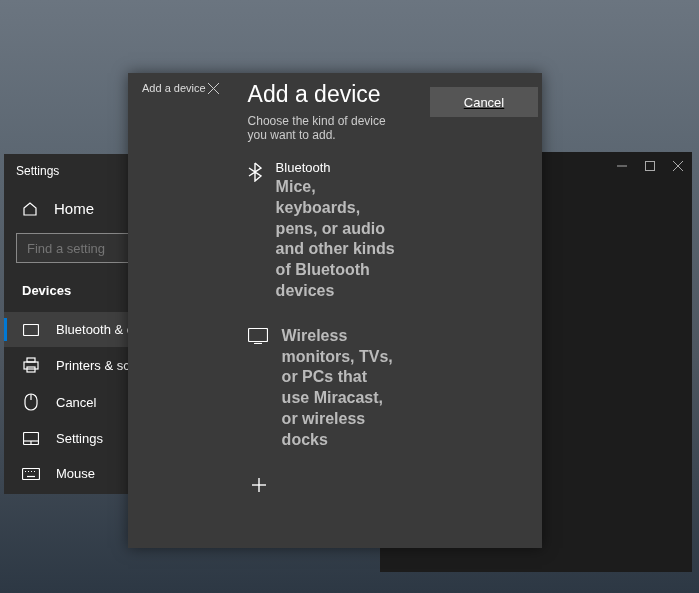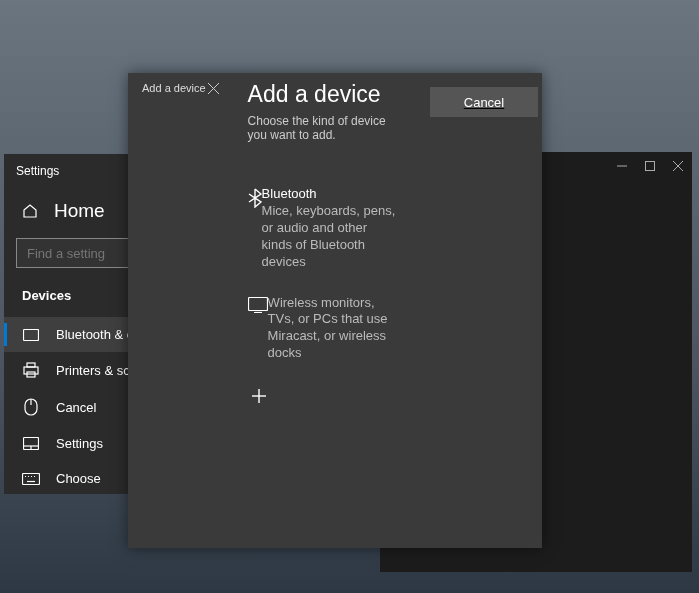--- a/index.html
+++ b/index.html
@@ -31,21 +31,21 @@
       font-weight: 400;
     }
     .home-row {
       display: flex;
       align-items: center;
       gap: 14px;
       padding: 6px 18px 10px 18px;
       color: #fff;
     }
     .home-row .icon-wrap { width: 18px; display:flex; align-items:center; }
-    .home-label { font-size: 19px; }
+    .home-label { font-size: 15px; }
     .search-box {
       margin: 6px 12px 16px 12px;
       border: 1px solid #888;
       background: #333;
       height: 30px;
       display: flex;
       align-items: center;
       padding: 0 10px;
     }
     .search-input {
@@ -136,45 +136,46 @@
     }
     .modal-heading {
       font-size: 23px;
       font-weight: 300;
       color: #fff;
       margin-bottom: 6px;
     }
     .modal-sub {
       font-size: 12px;
       color: #ccc;
-      margin-bottom: 32px;
+      margin-bottom: 6px;
     }
     .device-option {
       display: flex;
-      gap: 0;
+      gap: 14px;
       padding: 12px 0;
       cursor: pointer;
       align-items: flex-start;
     }
     .device-option .opt-icon {
       width: 22px;
       display: flex;
       align-items: center;
       justify-content: center;
       padding-top: 2px;
     }
     .device-option .opt-text .opt-title {
       font-size: 13px;
       color: #fff;
       margin-bottom: 2px;
     }
     .device-option .opt-text .opt-desc {
-      font-size: 13px;
+      font-size: 16px;
       color: #bbb;
       line-height: 1.3;
+      font-weight: bold;
     }
     .modal-footer {
       padding: 14px 4px 18px 16px;
       display: flex;
       justify-content: flex-end;
       text-decoration: underline;
     }
     .cancel-btn {
       background: #555;
       color: #fff;
@@ -272,21 +273,21 @@
     <span class="nav-icon">
       <svg width="18" height="12" viewBox="0 0 18 12" fill="none" stroke="#fff" stroke-width="1.2">
         <rect x="0.5" y="0.5" width="17" height="11" rx="1"></rect>
         <line x1="3" y1="3.5" x2="4" y2="3.5"></line>
           <line x1="6" y1="3.5" x2="7" y2="3.5"></line>
           <line x1="9" y1="3.5" x2="10" y2="3.5"></line>
           <line x1="12" y1="3.5" x2="13" y2="3.5"></line>
         <line x1="5" y1="8.5" x2="13" y2="8.5"></line>
       </svg>
     </span>
-    <span>Choose</span>
+    <span>Mouse</span>
   </div>
 </div>
 
 <div class="modal">
   <div class="modal-titlebar">
     <span>Add a device</span>
     <span class="close-btn">
       <svg width="11" height="11" viewBox="0 0 11 11">
           <line x1="0" y1="0" x2="11" y2="11" stroke="#ccc" stroke-width="1"></line>
           <line x1="11" y1="0" x2="0" y2="11" stroke="#ccc" stroke-width="1"></line>

